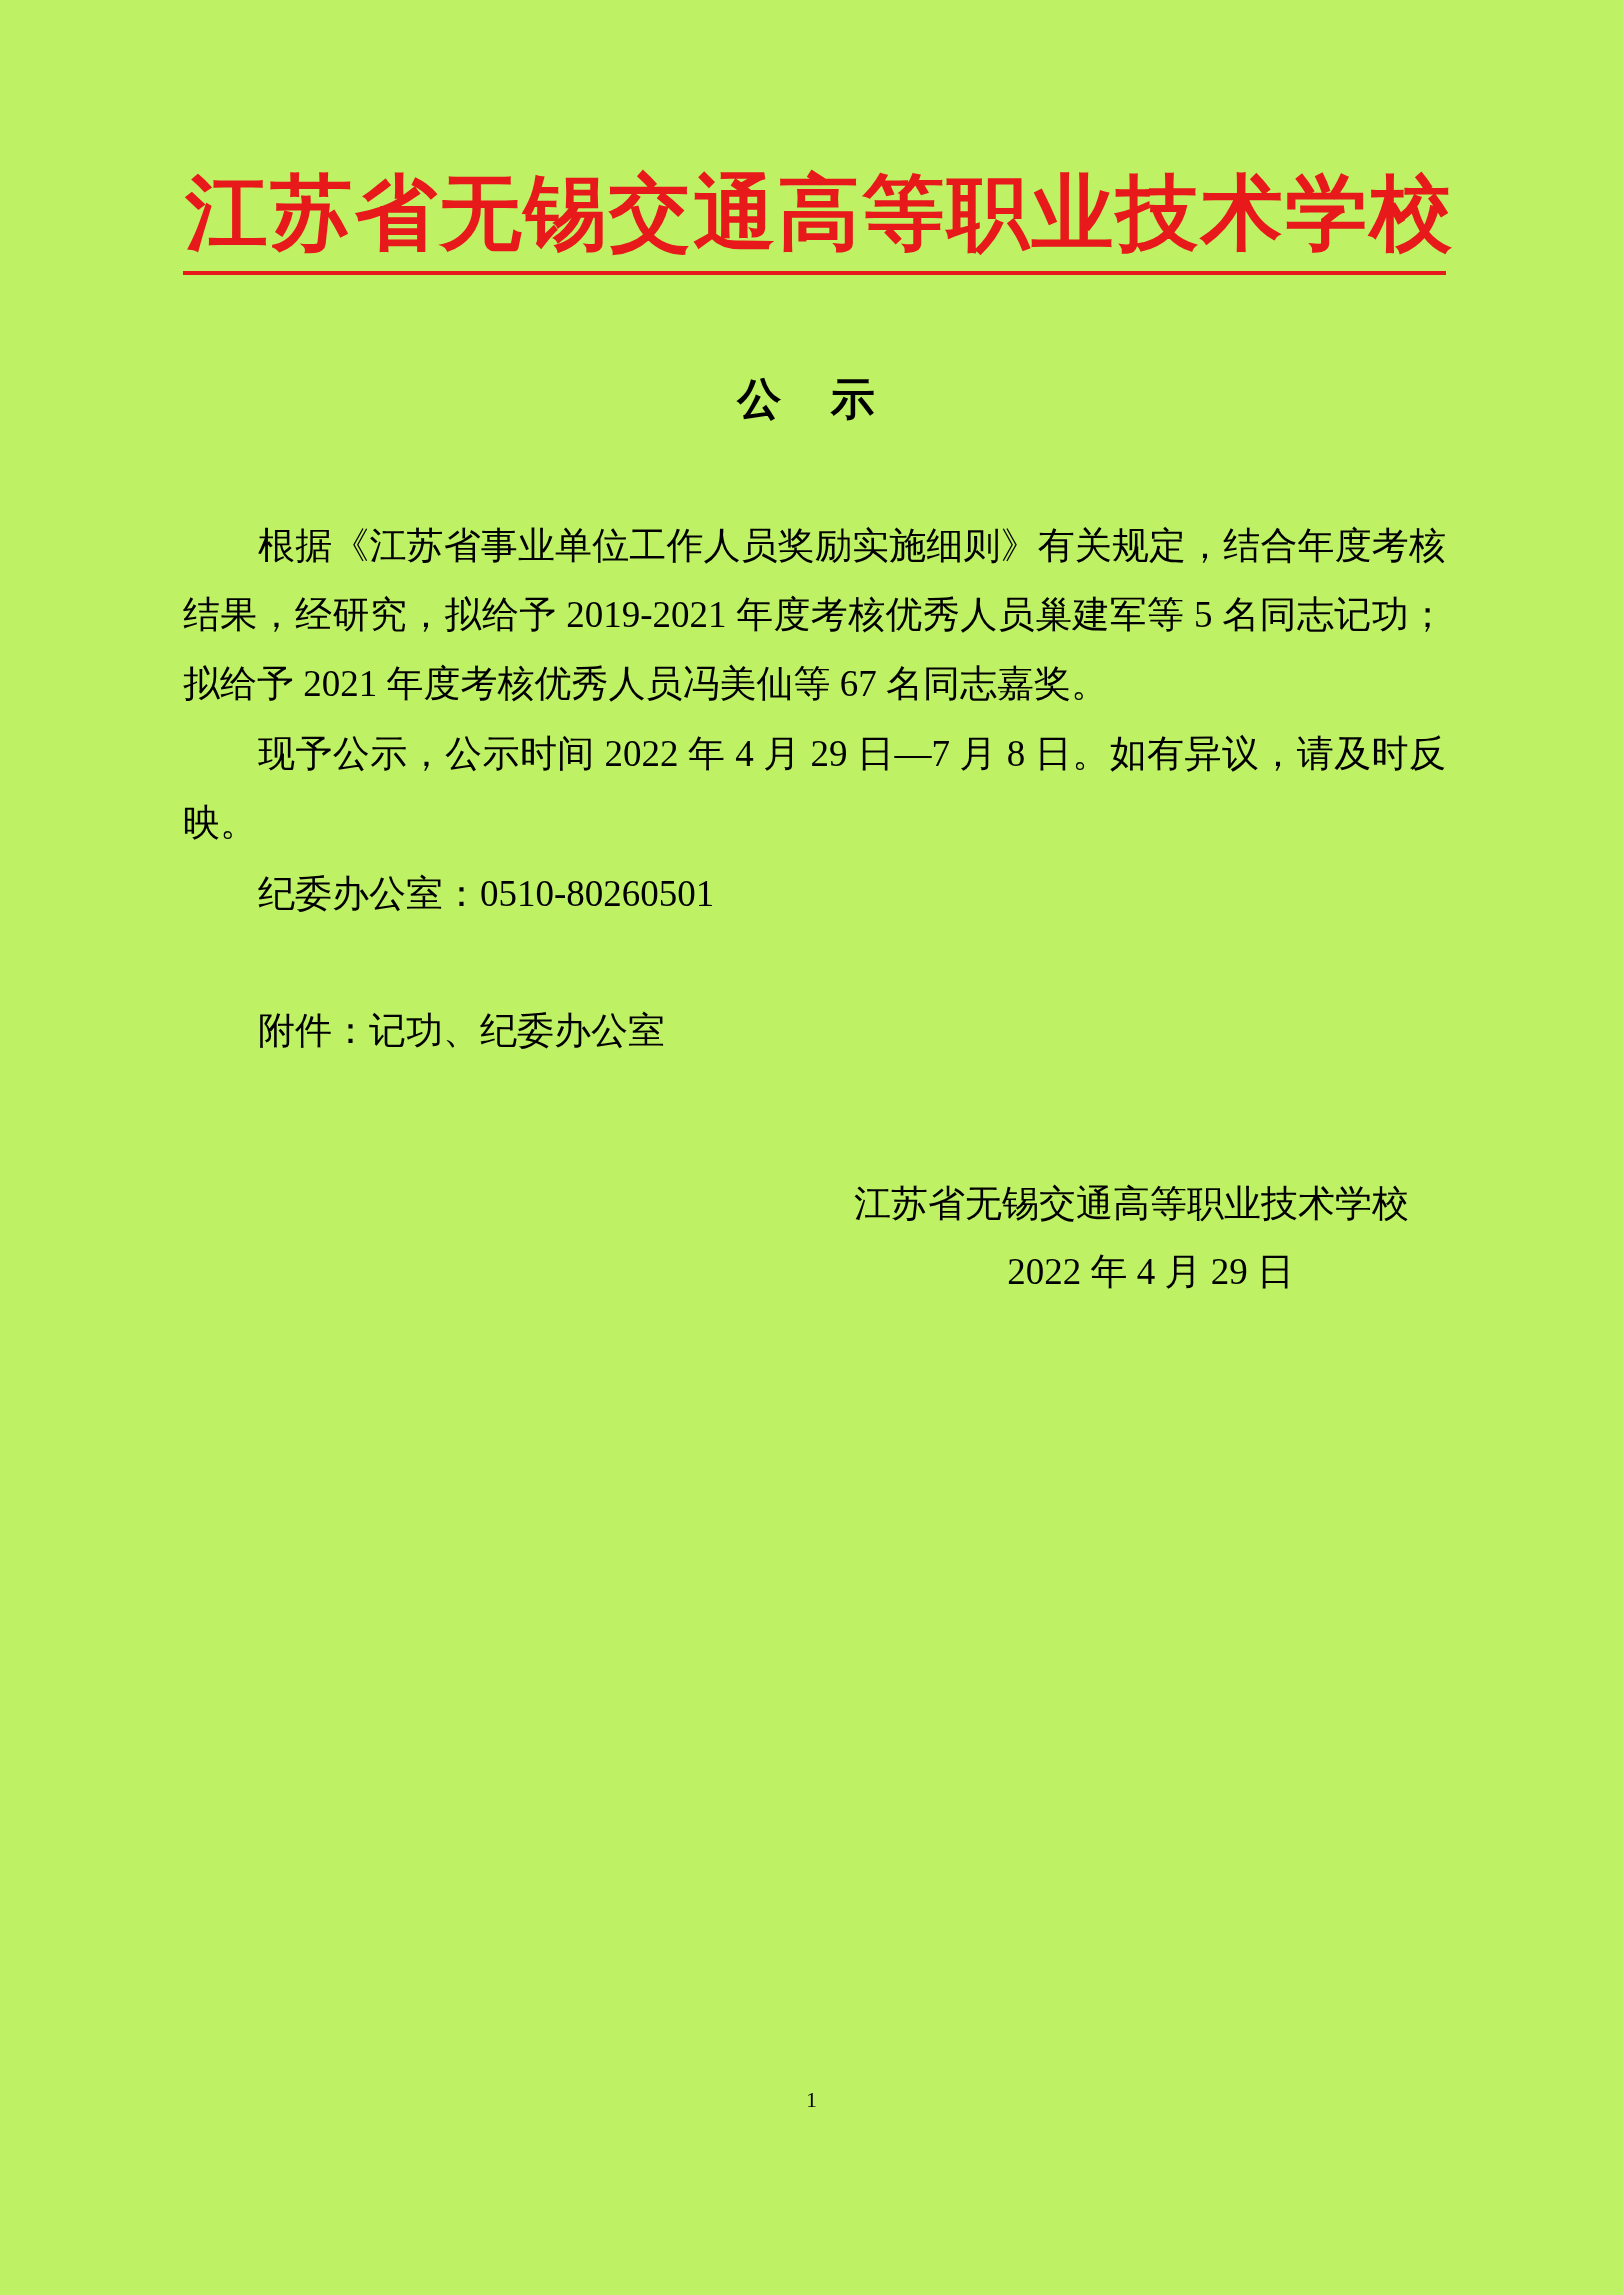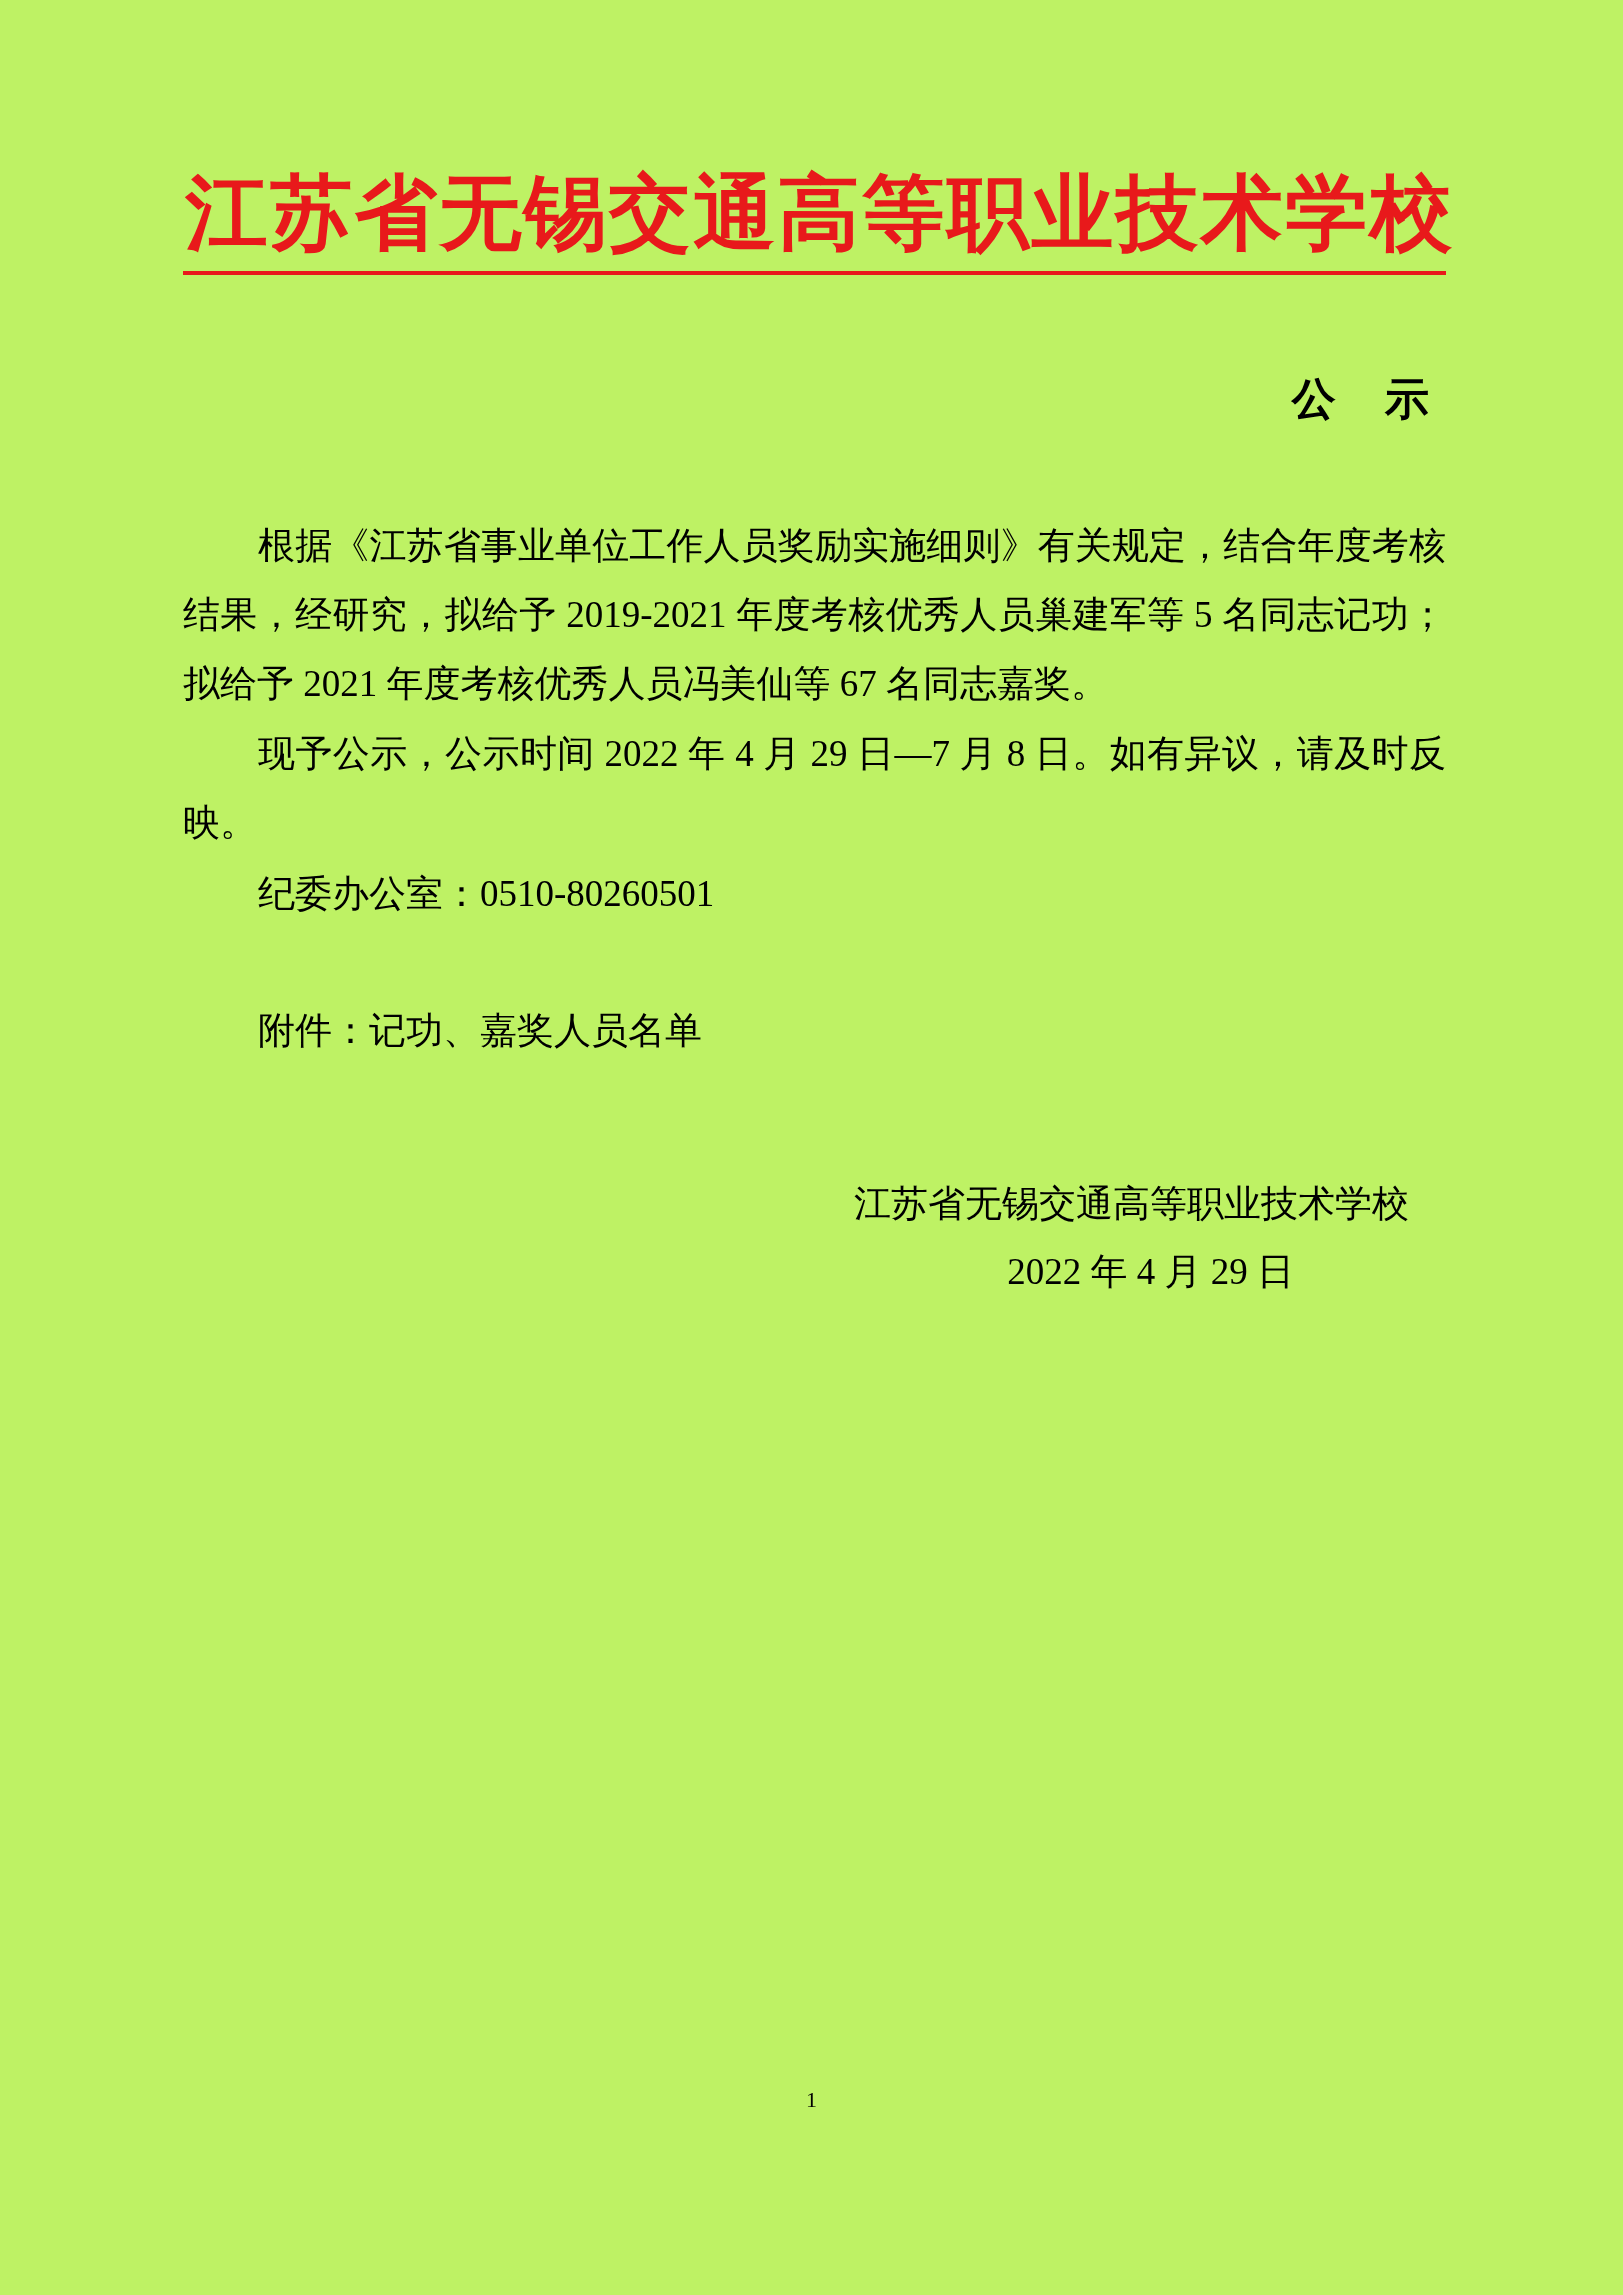--- a/index.html
+++ b/index.html
@@ -46,21 +46,21 @@
   }
   .masthead-rule {
     width: 1263px;
     height: 4.6px;
     background: #e8191b;
     margin: 5.2px auto 0 auto;
   }
 
   
   .doc-heading {
-    text-align: right;
+    text-align: center;
     margin-top: 98px;
     font-family: "DejaVu Serif", "Liberation Serif", serif;
     font-weight: 700;
     font-size: 44px;
     letter-spacing: 17px;
     line-height: 1.2;
     color: #000;
   }
 
   
@@ -127,21 +127,21 @@
     </div>
 
     <div class="doc-heading">公 示</div>
 
     <div class="body-block">
       <p class="para">根据《江苏省事业单位工作人员奖励实施细则》有关规定，结合年度考核结果，经研究，拟给予 2019-2021 年度考核优秀人员巢建军等 5 名同志记功；拟给予 2021 年度考核优秀人员冯美仙等 67 名同志嘉奖。</p>
       <p class="para">现予公示，公示时间 2022 年 4 月 29 日—7 月 8 日。如有异议，请及时反映。</p>
 
       <p class="contact-line">纪委办公室：0510-80260501</p>
 
-      <p class="attachment-line">附件：记功、嘉奖人员名单</p>
+      <p class="attachment-line">附件：记功、纪委办公室</p>
 
       <div class="signature">
         <span class="sig-org">江苏省无锡交通高等职业技术学校</span>
         <span class="sig-date">2022 年 4 月 29 日</span>
       </div>
     </div>
 
   </div>
 
   <div class="page-number">1</div>

